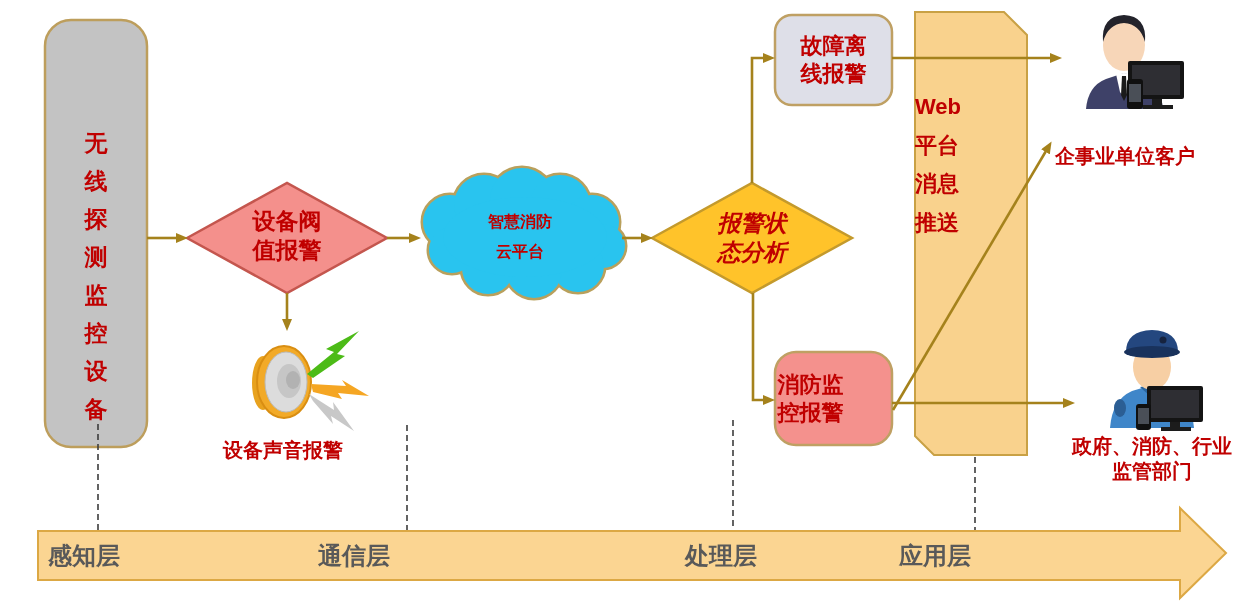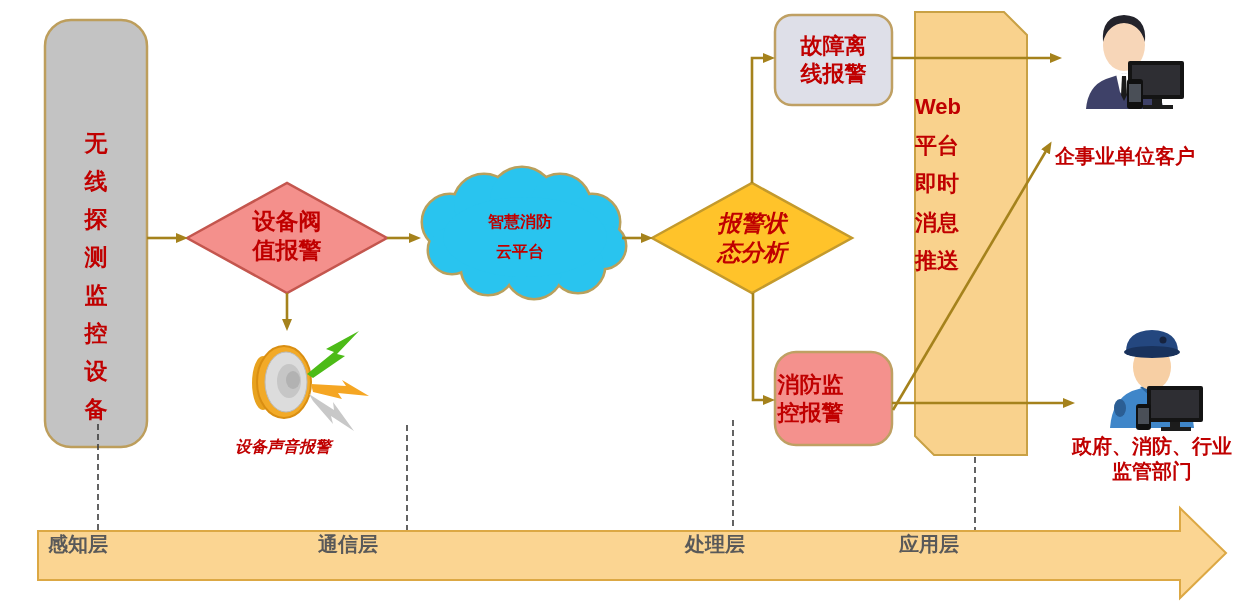--- a/index.html
+++ b/index.html
@@ -9,26 +9,26 @@
   }
   .canvas svg{position:absolute;left:0;top:0;}
   .lbl{position:absolute;color:#C00000;font-weight:bold;white-space:pre-line;text-align:center;}
   .node-lbl{display:flex;align-items:center;justify-content:center;font-size:23px;line-height:29px;}
   .device-lbl{left:45px;top:20px;width:102px;height:427px;font-size:23px;line-height:38px;padding-top:104px;box-sizing:border-box;}
   .threshold-lbl{left:187px;top:196px;width:200px;height:84px;font-family:Liberation Mono, monospace;}
   .cloud-lbl{left:420px;top:194px;width:200px;height:86px;font-size:16px;line-height:30px;}
   .status-lbl{left:652px;top:196px;width:200px;height:84px;font-style:italic;}
   .offline-lbl{left:775px;top:15px;width:117px;height:90px;font-size:22px;line-height:28px;}
   .monitor-lbl{left:752px;top:352px;width:117px;height:93px;font-size:22px;line-height:28px;}
-  .sound-lbl{left:203px;top:437px;width:160px;font-size:16px;font-style:italic;}
+  .sound-lbl{left:203px;top:437px;width:160px;font-size:20px;}
   .enterprise-lbl{left:1040px;top:111px;width:170px;font-size:20px;margin-top:32px;}
   .government-lbl{left:1057px;top:434px;width:190px;font-size:20px;line-height:25px;}
   .banner-text{position:absolute;left:915px;top:88px;width:112px;display:flex;flex-direction:column;}
   .banner-line{height:38.5px;line-height:38.5px;text-align:left;color:#C00000;font-weight:bold;font-size:22px;}
-  .layer-lbl{position:absolute;top:530px;width:80px;height:28px;line-height:28px;color:#595959;font-weight:bold;font-size:20px;white-space:nowrap;}
+  .layer-lbl{position:absolute;top:542px;width:80px;height:28px;line-height:28px;color:#595959;font-weight:bold;font-size:24px;white-space:nowrap;}
   .layer-1{left:48px;} .layer-2{left:318px;} .layer-3{left:685px;} .layer-4{left:899px;}
 </style>
 </head>
 <body>
 
 <div class="canvas">
 
   <svg width="1238" height="607" viewBox="0 0 1238 607">
     <defs>
       <marker id="ah" viewBox="0 0 12 10" refX="1" refY="5" markerWidth="12" markerHeight="10" markerUnits="userSpaceOnUse" orient="auto">
@@ -158,21 +158,20 @@
   <div class="lbl node-lbl monitor-lbl">消防监
 控报警</div>
   <div class="lbl sound-lbl">设备声音报警</div>
   <div class="lbl enterprise-lbl">企事业单位客户</div>
   <div class="lbl government-lbl">政府、消防、行业
 监管部门</div>
 
   <div class="banner-text">
     <div class="banner-line">Web</div>
     <div class="banner-line">平台</div>
-    <div class="banner-line">即时</div>
     <div class="banner-line">消息</div>
     <div class="banner-line">推送</div>
   </div>
 
   <div class="layer-lbl layer-1">感知层</div>
   <div class="layer-lbl layer-2">通信层</div>
   <div class="layer-lbl layer-3">处理层</div>
   <div class="layer-lbl layer-4">应用层</div>
 
 </div>

